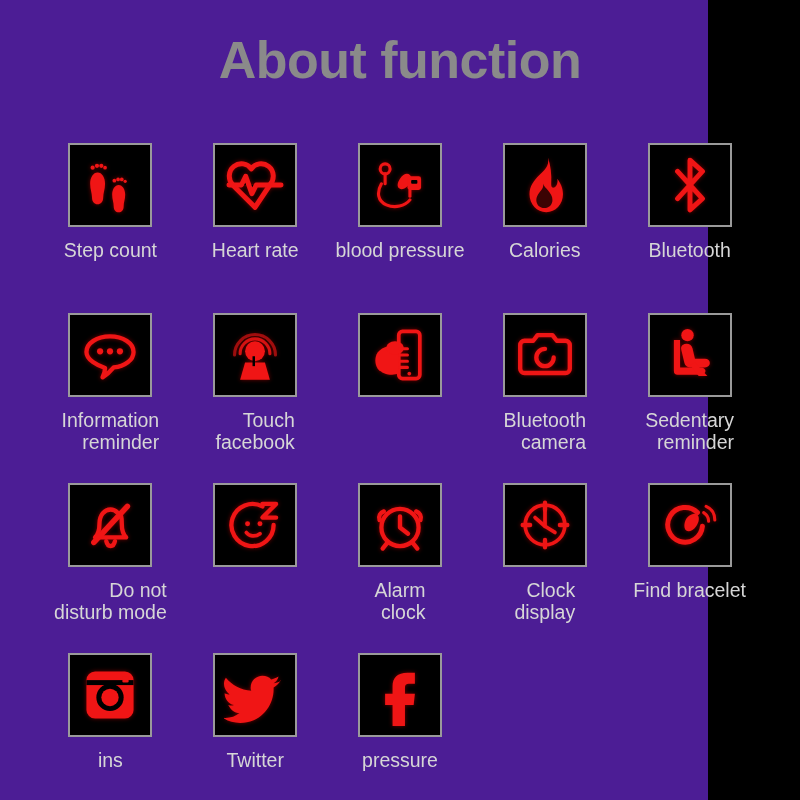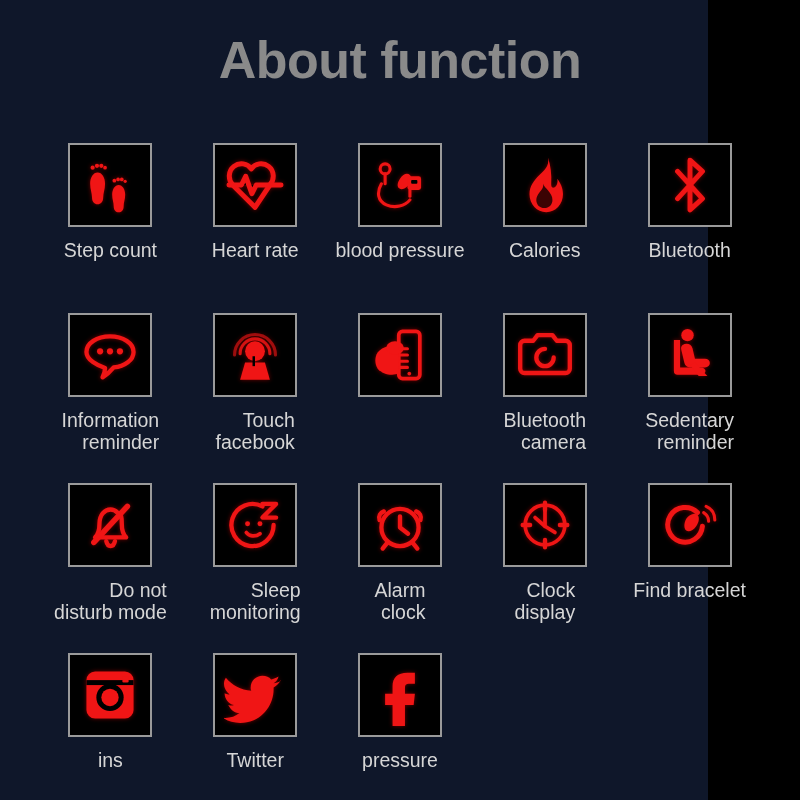--- a/index.html
+++ b/index.html
@@ -12,21 +12,21 @@
     height: 800px;
     overflow: hidden;
     font-family: "Liberation Sans", sans-serif;
     -webkit-font-smoothing: antialiased;
   }
 
   #page {
     position: relative;
     width: 708px;
     height: 800px;
-    background: #0f172a;
+    background: #4c1d95;
   }
 
   
   #title {
     position: absolute;
     top: 30px;
     left: 0;
     width: 800px;
     text-align: center;
     font-size: 52px;
@@ -237,22 +237,20 @@
     <div class="cell">
       <div class="icon-box">
         <svg viewBox="0 0 100 100">
           <path class="st" style="stroke-width:7" d="M62 20a34 34 0 1 0 18 30"></path>
           <circle class="fl" cx="38" cy="48" r="4"></circle>
           <circle class="fl" cx="58" cy="48" r="4"></circle>
           <path class="st" style="stroke-width:6" d="M36 62c4 6 14 8 22 2"></path>
           <path class="st" style="stroke-width:7" d="M62 16h22L62 38h22"></path>
         </svg>
       </div>
-      <div class="cell-label">Sleep
-monitoring</div>
     </div>
 
     <div class="cell">
       <div class="icon-box">
         <svg viewBox="0 0 100 100">
           <circle class="st" style="stroke-width:7" cx="50" cy="54" r="30"></circle>
           <path class="st" style="stroke-width:7" d="M50 36v18l13 10"></path>
           <path class="st" style="stroke-width:7" d="M24 28c-6 2-9 8-7 14"></path>
           <path class="st" style="stroke-width:7" d="M76 28c6 2 9 8 7 14"></path>
           <path class="st" style="stroke-width:7" d="M30 78l-8 10"></path>

